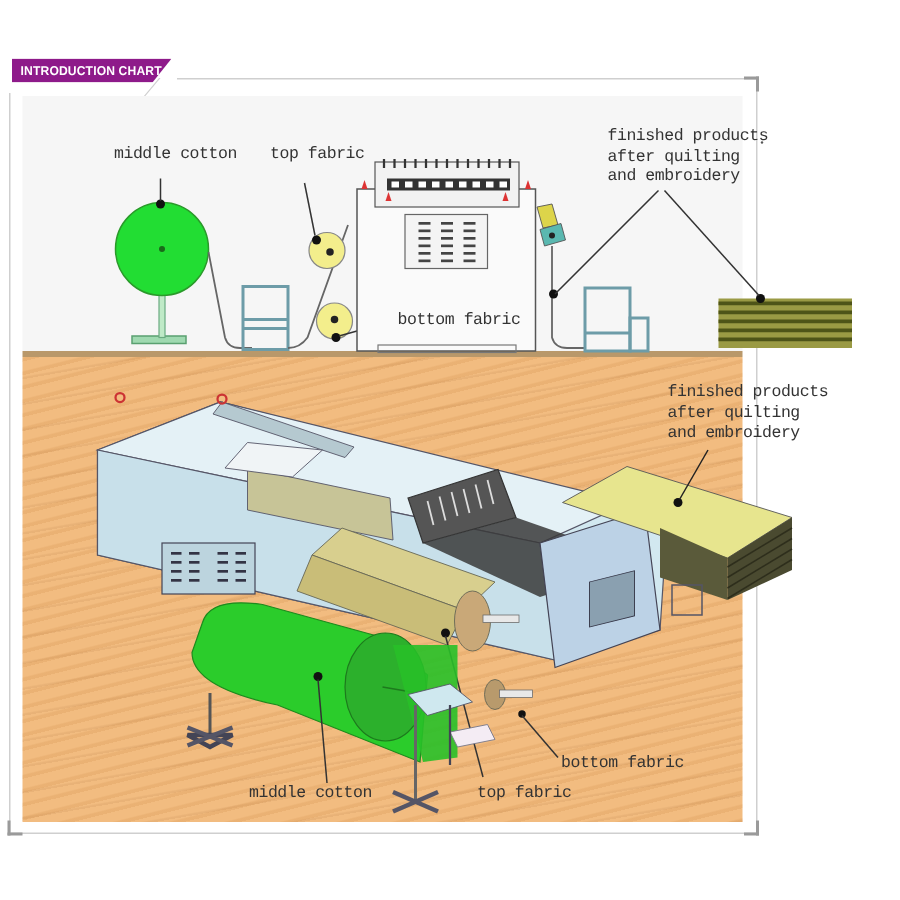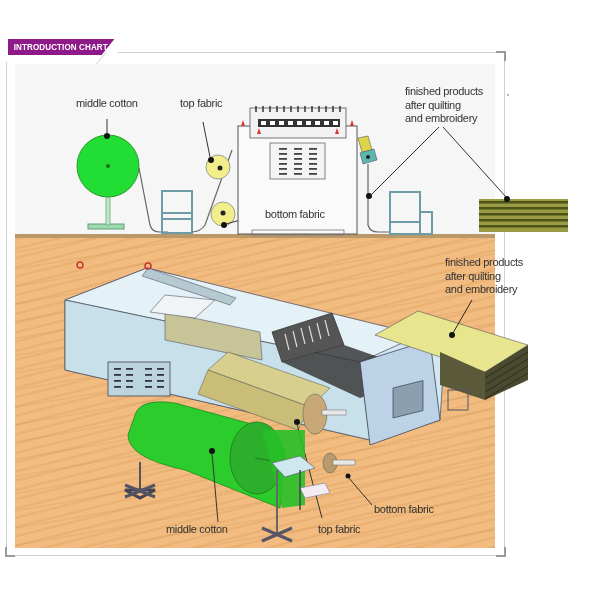--- a/index.html
+++ b/index.html
@@ -29,21 +29,21 @@
   .floor-line { position: absolute; left: 15px; top: 234px; width: 480px; height: 4px; background: #b9986a; }
   .panel-bottom {
     position: absolute; left: 15px; top: 238px; width: 480px; height: 310px;
     background:
       repeating-linear-gradient(-14deg, rgba(200,130,60,0.18) 0px, rgba(200,130,60,0.18) 2px, rgba(255,220,170,0) 3px, rgba(255,220,170,0) 9px),
       repeating-linear-gradient(-10deg, rgba(150,90,40,0.10) 0px, rgba(150,90,40,0.10) 1px, rgba(0,0,0,0) 2px, rgba(0,0,0,0) 17px),
       #f2bc80;
   }
 
   svg { position: absolute; left: 0; top: 0; }
-  .label { position: absolute; font-family: Liberation Sans, sans-serif; font-size: 11px; color: #333; white-space: nowrap; letter-spacing: -0.3px; }
+  .label { position: absolute; font-family: Liberation Mono, monospace; font-size: 11px; color: #333; white-space: nowrap; letter-spacing: -0.3px; }
   .label.ml { line-height: 13.5px; white-space: pre; }
 </style>
 </head>
 <body>
 
 <div class="tag">INTRODUCTION CHART</div>
 <div class="frame-line-top"></div>
 <div class="frame-slant"></div>
 <div class="frame-left"></div>
 <div class="frame-right"></div>

